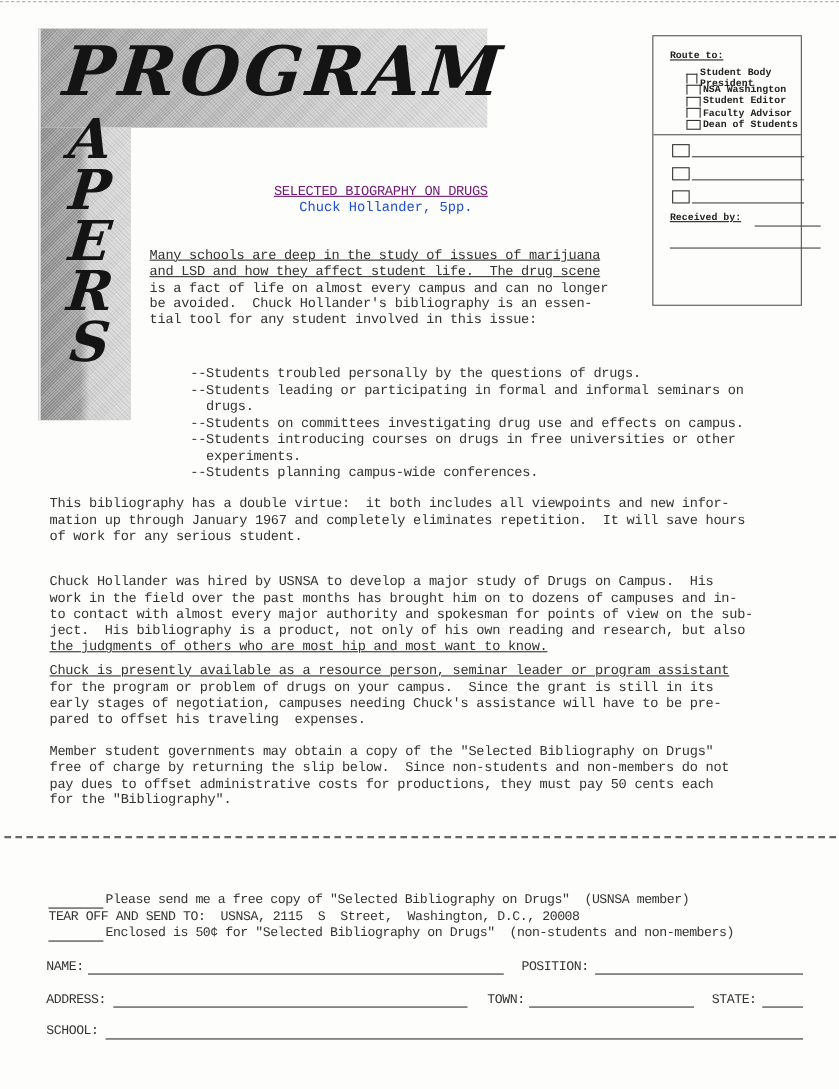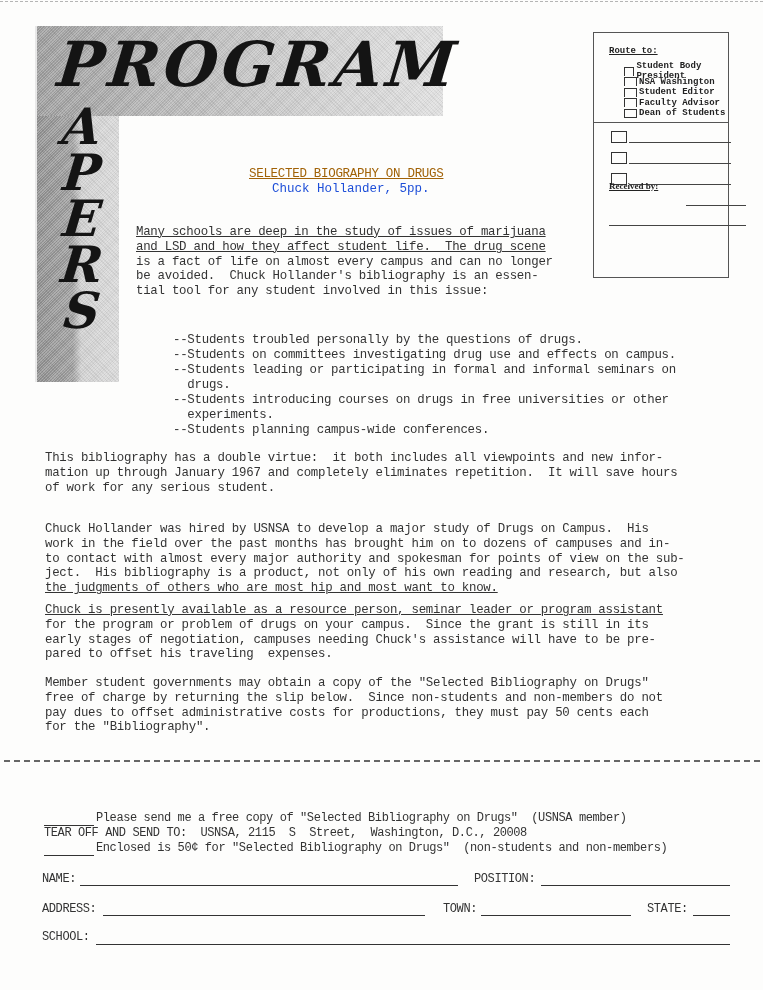--- a/index.html
+++ b/index.html
@@ -52,27 +52,27 @@
     }
     .route-title { position: absolute; left: 15px; top: 13px; text-decoration: underline; }
     .route-checks { position: absolute; left: 15px; top: 33px; margin-left: 15px; }
     .route-row { height: 10.5px; line-height: 10.5px; display: flex; align-items: center; }
     .chk-small { width: 13px; height: 9px; border: 1px solid #333; border-bottom: none; margin-right: 2px; box-sizing: border-box; }
     .route-row:last-child .chk-small { border-bottom: 1px solid #333; }
     .route-divider { position: absolute; left: 0; top: 89px; width: 100%; border-top: 1px solid #555; }
     .blank-row { position: absolute; left: 17px; display: flex; align-items: flex-end; }
     .chk-big { width: 14px; height: 10px; border: 1px solid #333; margin-right: 2px; }
     .blank-line { width: 102px; border-bottom: 1px solid #444; height: 10px; }
-    .received { position: absolute; left: 15px; top: 148px; text-decoration: underline; font-family: Liberation Serif, serif; }
+    .received { position: absolute; left: 15px; top: 160px; text-decoration: underline; }
     .received-line { position: absolute; left: 92px; top: 172px; width: 60px; border-bottom: 1px solid #444; }
     .received-line2 { position: absolute; left: 15px; top: 192px; width: 137px; border-bottom: 1px solid #444; }
 
     
     .doc-title {
-      position: absolute; left: 249px; top: 167px; font-size: 12.5px; color: #a16207;
+      position: absolute; left: 249px; top: 167px; font-size: 12.5px; color: #701a75;
       text-decoration: underline; letter-spacing: -0.3px;
     }
     .doc-author { position: absolute; left: 272px; top: 182px; font-size: 12.5px; color: #1d4ed8; }
 
     p.txt { margin: 0; position: absolute; font-size: 12.4px; line-height: 14.8px; color: #333; white-space: pre; letter-spacing: -0.25px; }
     .u { text-decoration: underline; text-decoration-thickness: 1px; }
 
     .intro { left: 136px; top: 225px; }
     .bullets { position: absolute; left: 173px; top: 333px; font-size: 12.4px; line-height: 15px; color: #333; white-space: pre; letter-spacing: -0.25px; }
     .para1 { left: 45px; top: 451px; font-size: 12.2px; line-height: 15.5px; letter-spacing: -0.55px; }
@@ -150,22 +150,22 @@
 
 <div class="doc-title">SELECTED BIOGRAPHY ON DRUGS</div>
 <div class="doc-author">Chuck Hollander, 5pp.</div>
 
 <p class="txt intro"><span class="u">Many schools are deep in the study of issues of marijuana</span>
 <span class="u">and LSD and how they affect student life.  The drug scene</span>
 <span>is a fact of life on almost every campus and can no longer</span>
 <span>be avoided.  Chuck Hollander's bibliography is an essen-</span>
 <span>tial tool for any student involved in this issue:</span></p>
 
-<div class="bullets"><div>--Students troubled personally by the questions of drugs.</div><div>--Students on committees investigating drug use and effects on campus.</div><div>--Students leading or participating in formal and informal seminars on
-  drugs.</div><div>--Students introducing courses on drugs in free universities or other
+<div class="bullets"><div>--Students troubled personally by the questions of drugs.</div><div>--Students leading or participating in formal and informal seminars on
+  drugs.</div><div>--Students on committees investigating drug use and effects on campus.</div><div>--Students introducing courses on drugs in free universities or other
   experiments.</div><div>--Students planning campus-wide conferences.</div></div>
 
 <p class="txt para1"><span>This bibliography has a double virtue:  it both includes all viewpoints and new infor-</span>
 <span>mation up through January 1967 and completely eliminates repetition.  It will save hours</span>
 <span>of work for any serious student.</span></p>
 
 <p class="txt para2"><span>Chuck Hollander was hired by USNSA to develop a major study of Drugs on Campus.  His</span>
 <span>work in the field over the past months has brought him on to dozens of campuses and in-</span>
 <span>to contact with almost every major authority and spokesman for points of view on the sub-</span>
 <span>ject.  His bibliography is a product, not only of his own reading and research, but also</span>

